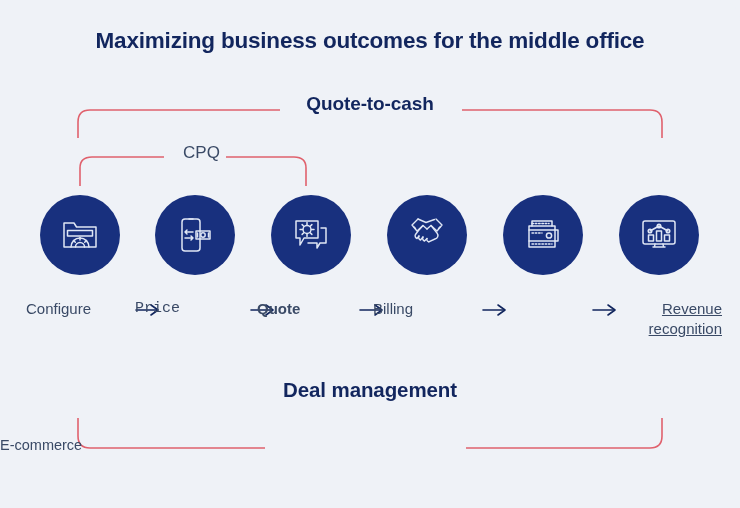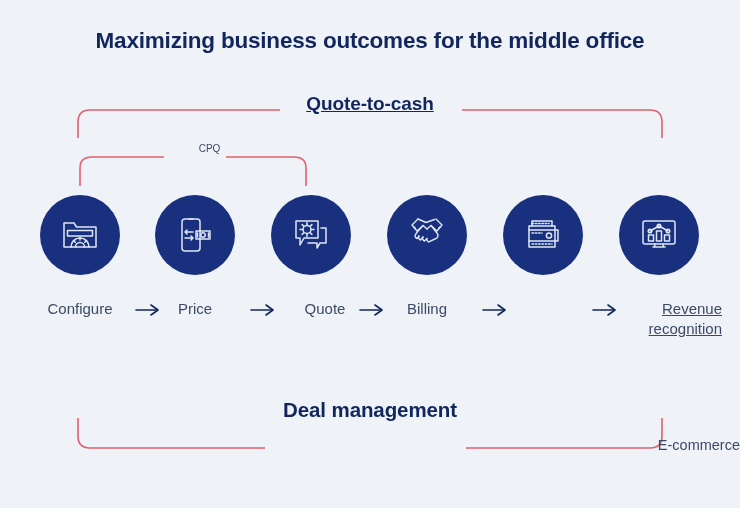--- a/index.html
+++ b/index.html
@@ -38,49 +38,48 @@
   .bracket-label-q2c {
     position: absolute;
     left: 0;
     top: 93px;
     width: 740px;
     text-align: center;
     font-size: 19px;
     font-weight: bold;
     color: #12265e;
     letter-spacing: -0.1px;
-    text-decoration: underline;
   }
   .bracket-label-cpq {
     position: absolute;
-    left: 12px;
+    left: 4px;
     top: 143px;
     width: 395px;
     text-align: center;
-    font-size: 10px;
+    font-size: 17px;
     font-weight: normal;
     color: #3a4a66;
   }
   .section-title-deal {
     position: absolute;
     left: 0;
-    top: 398px;
+    top: 378px;
     width: 740px;
     text-align: center;
     font-size: 20.5px;
     font-weight: bold;
     color: #12265e;
     letter-spacing: -0.1px;
   }
   .bracket-label-ecom {
     position: absolute;
     left: 0;
     top: 437px;
     width: 740px;
-    text-align: right;
+    text-align: left;
     font-size: 14.5px;
     color: #3a4a66;
   }
 
   
   .bracket-svg {
     position: absolute;
     left: 0;
     top: 0;
     width: 740px;
@@ -107,21 +106,20 @@
     position: absolute;
     left: 0;
     top: 299px;
     width: 740px;
     height: 60px;
   }
   .step-label {
     position: absolute;
     top: 0;
     width: 108px;
-    text-align: center;
     font-size: 15px;
     color: #3a4a66;
     line-height: 1.33;
   }
   .step-label.wrap {
     text-align: right;
     width: 104px;
   }
   .step-arrow {
     position: absolute;
@@ -241,29 +239,29 @@
 
   <div class="steps-row">
     <div class="step-label" style="left:26px;">Configure</div>
     <div class="step-arrow" style="left:133px;">
       <svg width="30" height="18" viewBox="0 0 30 18" fill="none" stroke="#12265e" stroke-width="1.6" stroke-linecap="round" stroke-linejoin="round">
         <path d="M3,9 L24,9"></path>
           <path d="M18,4 L25,9 L18,14"></path>
       </svg>
     </div>
 
-    <div class="step-label" style="left:141px;">Price</div>
+    <div class="step-label" style="left:135px;font-family:Liberation Mono, monospace;">Price</div>
     <div class="step-arrow" style="left:248px;">
       <svg width="30" height="18" viewBox="0 0 30 18" fill="none" stroke="#12265e" stroke-width="1.6" stroke-linecap="round" stroke-linejoin="round">
         <path d="M3,9 L24,9"></path>
           <path d="M18,4 L25,9 L18,14"></path>
       </svg>
     </div>
 
-    <div class="step-label" style="left:271px;">Quote</div>
+    <div class="step-label" style="left:257px;font-weight:bold;">Quote</div>
     <div class="step-arrow" style="left:357px;">
       <svg width="30" height="18" viewBox="0 0 30 18" fill="none" stroke="#12265e" stroke-width="1.6" stroke-linecap="round" stroke-linejoin="round">
         <path d="M3,9 L24,9"></path>
           <path d="M18,4 L25,9 L18,14"></path>
       </svg>
     </div>
 
     <div class="step-label" style="left:373px;">Billing</div>
     <div class="step-arrow" style="left:480px;">
       <svg width="30" height="18" viewBox="0 0 30 18" fill="none" stroke="#12265e" stroke-width="1.6" stroke-linecap="round" stroke-linejoin="round">

